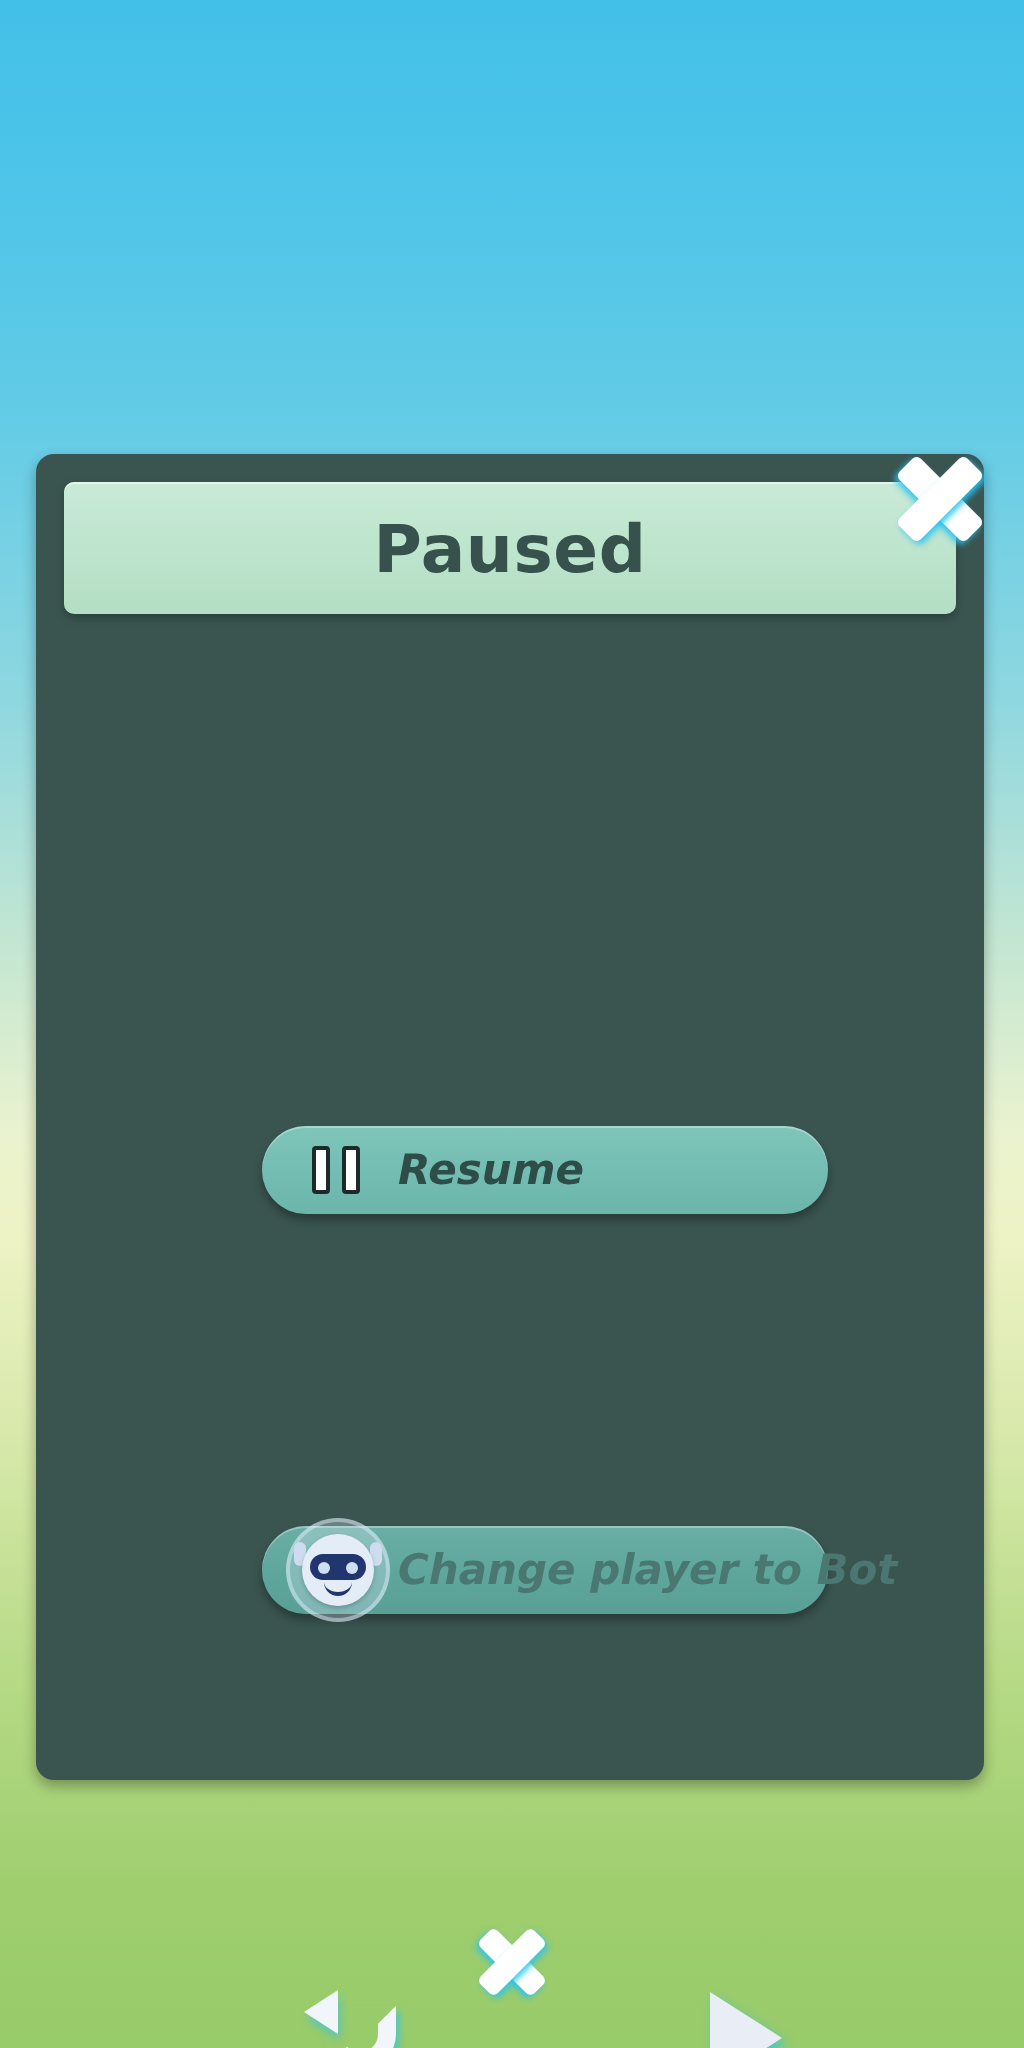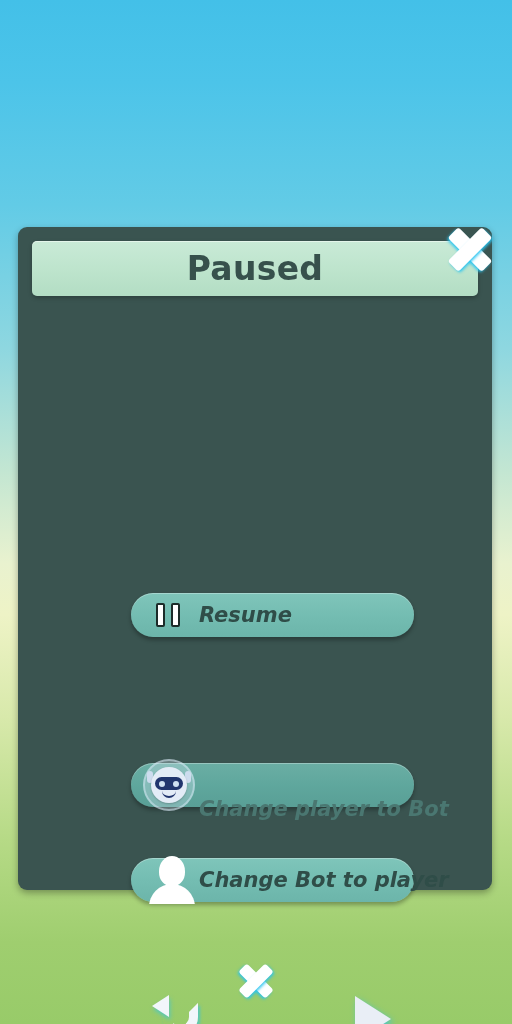--- a/index.html
+++ b/index.html
@@ -31,21 +31,21 @@
     width:474px; height:663px;
     background:#3a5450;
     border-radius:9px;
     box-shadow:0 3px 7px rgba(0,0,0,0.32);
   }
 
   
   #title-bar {
     position:absolute;
     left:14px; top:14px;
-    width:446px; height:55px;
+    width:446px; height:66px;
     background:linear-gradient(to bottom,#c9ead7 0%,#bde4cc 55%,#b3ddc4 100%);
     border-radius:5px;
     box-shadow:inset 0 1px 0 rgba(255,255,255,0.5),
                0 2px 4px rgba(0,0,0,0.25);
     display:flex; align-items:center; justify-content:center;
   }
   #title-text {
     font-size:33px;
     font-weight:bold;
     color:#37514c;
@@ -98,23 +98,23 @@
     position:absolute;
     left:68px; top:50%;
     transform:translateY(-50%);
     font-size:21px;
     font-weight:bold;
     font-style:italic;
     color:#2f4d48;
     white-space:nowrap;
     font-family:"DejaVu Sans", sans-serif;
   }
-  .opt-btn.disabled .opt-label { color:#4a7771;margin-top:24px; }
-
-  #btn-resume        { top:366px; }
+  .opt-btn.disabled .opt-label { color:#4a7771; }
+
+  #btn-resume        { top:336px; }
   #btn-remove-player { top:441px; }
   #btn-player-to-bot { top:536px; }
   #btn-bot-to-player { top:631px; }
 
   
   #pause-icon {
     position:absolute;
     left:25px; top:50%;
     transform:translateY(-50%);
     width:26px; height:24px;
@@ -317,27 +317,20 @@
         <div class="visor">
           <div class="eye l"></div>
           <div class="eye r"></div>
         </div>
         <div class="smile"></div>
       </div>
     </div>
     <span class="opt-label">Change player to Bot</span>
   </div>
 
-  <div id="btn-bot-to-player" class="opt-btn">
-    <div class="person-icon">
-      <div class="head"></div>
-      <div class="body"></div>
-    </div>
-    <span class="opt-label">Change Bot to player</span>
-  </div>
 
   <div id="action-home" class="action">
     <div id="home-icon">
       <div class="loop"></div>
       <div class="arrow"></div>
     </div>
 
   </div>
 
   <div id="action-replay" class="action">

